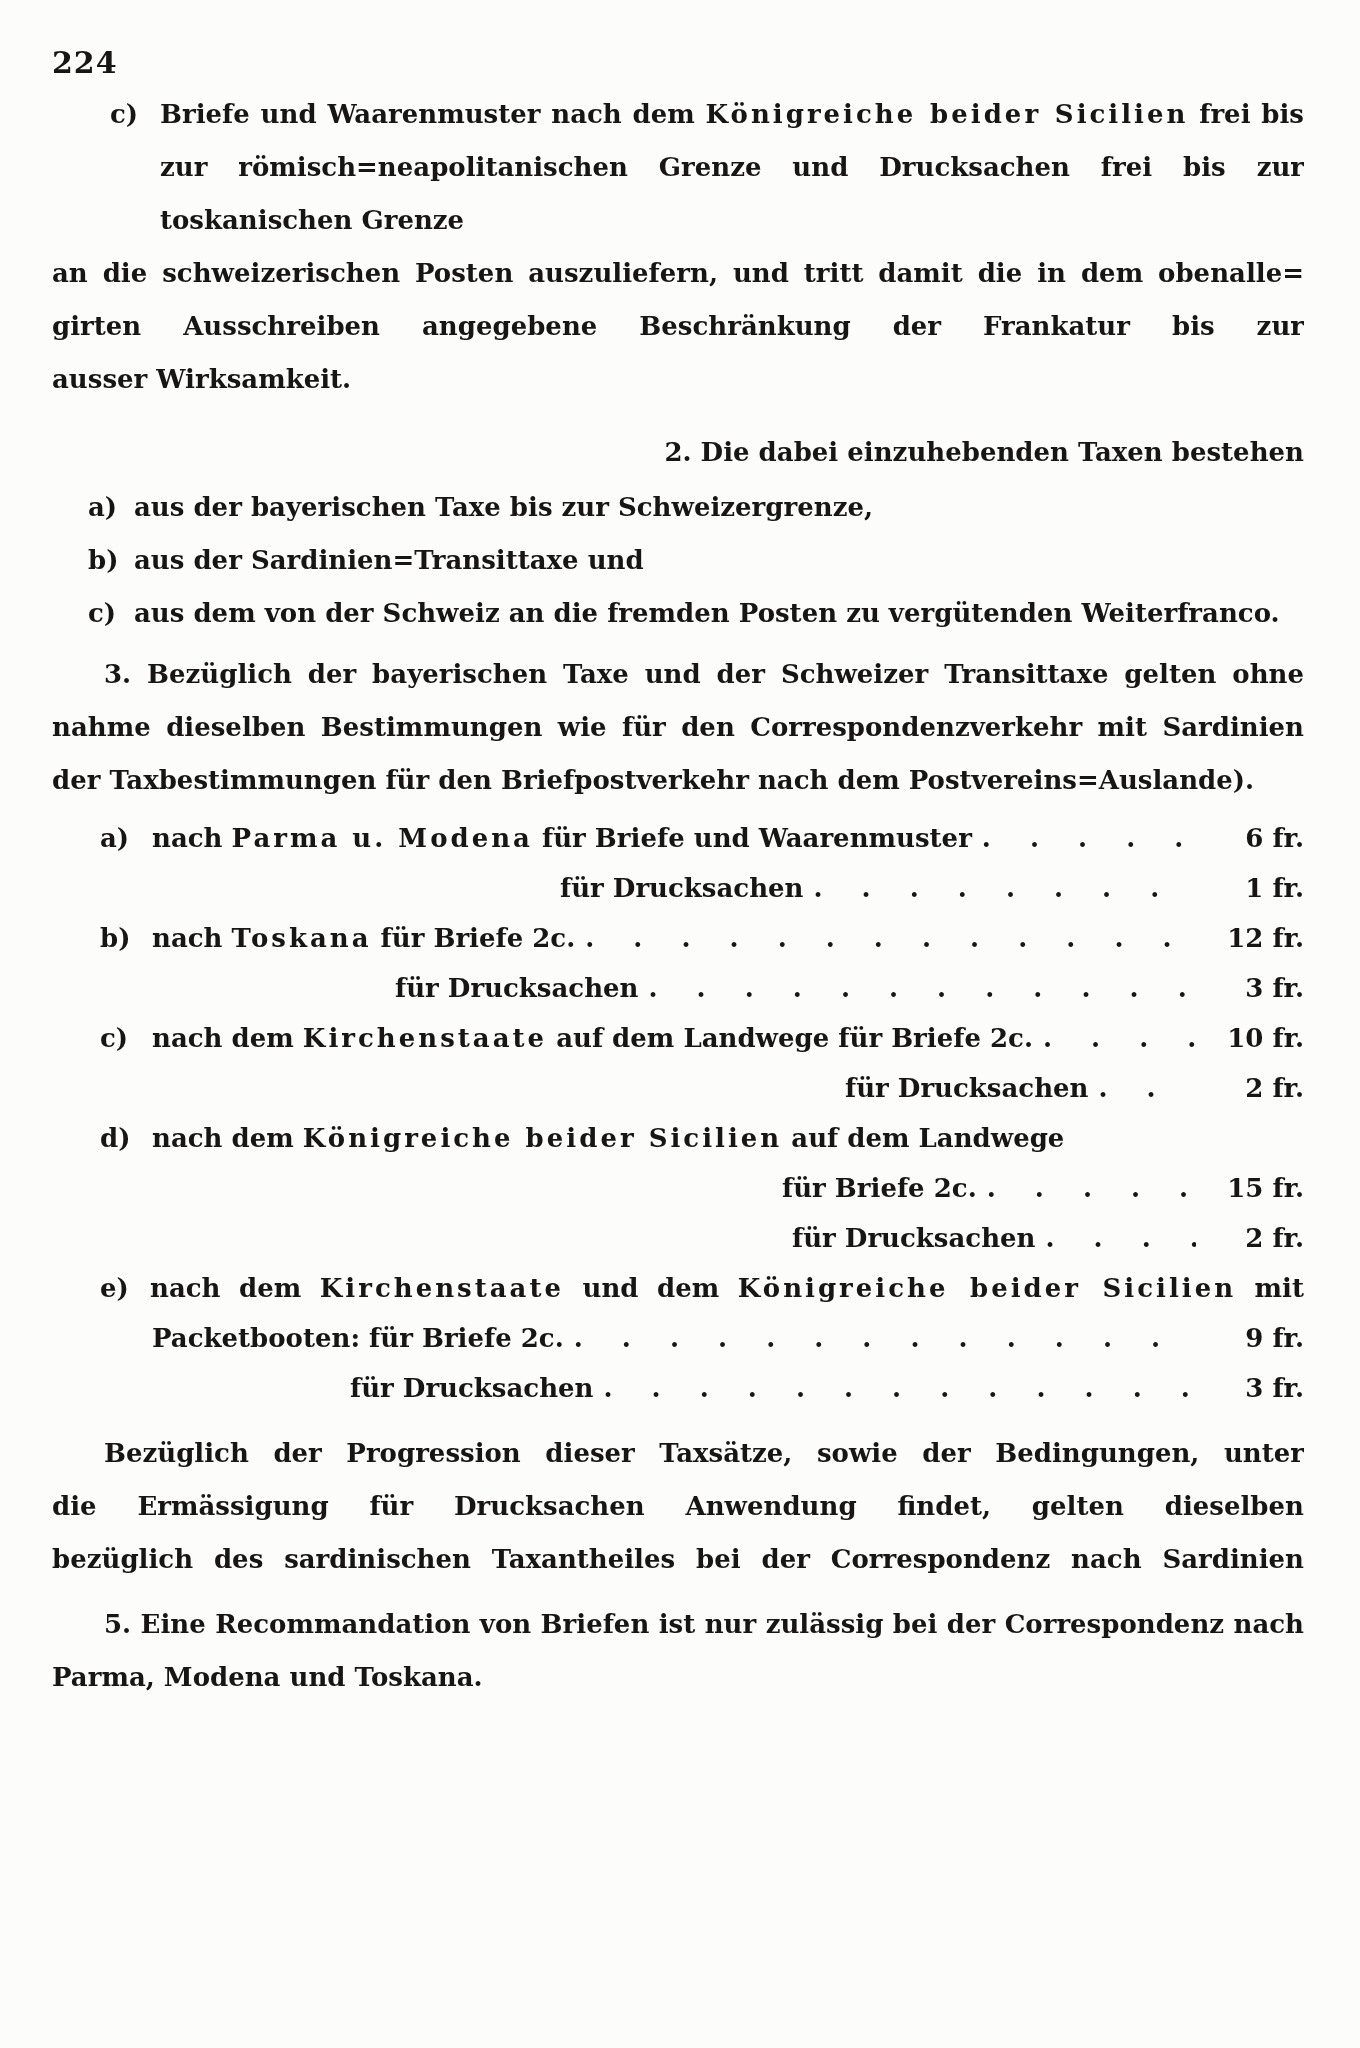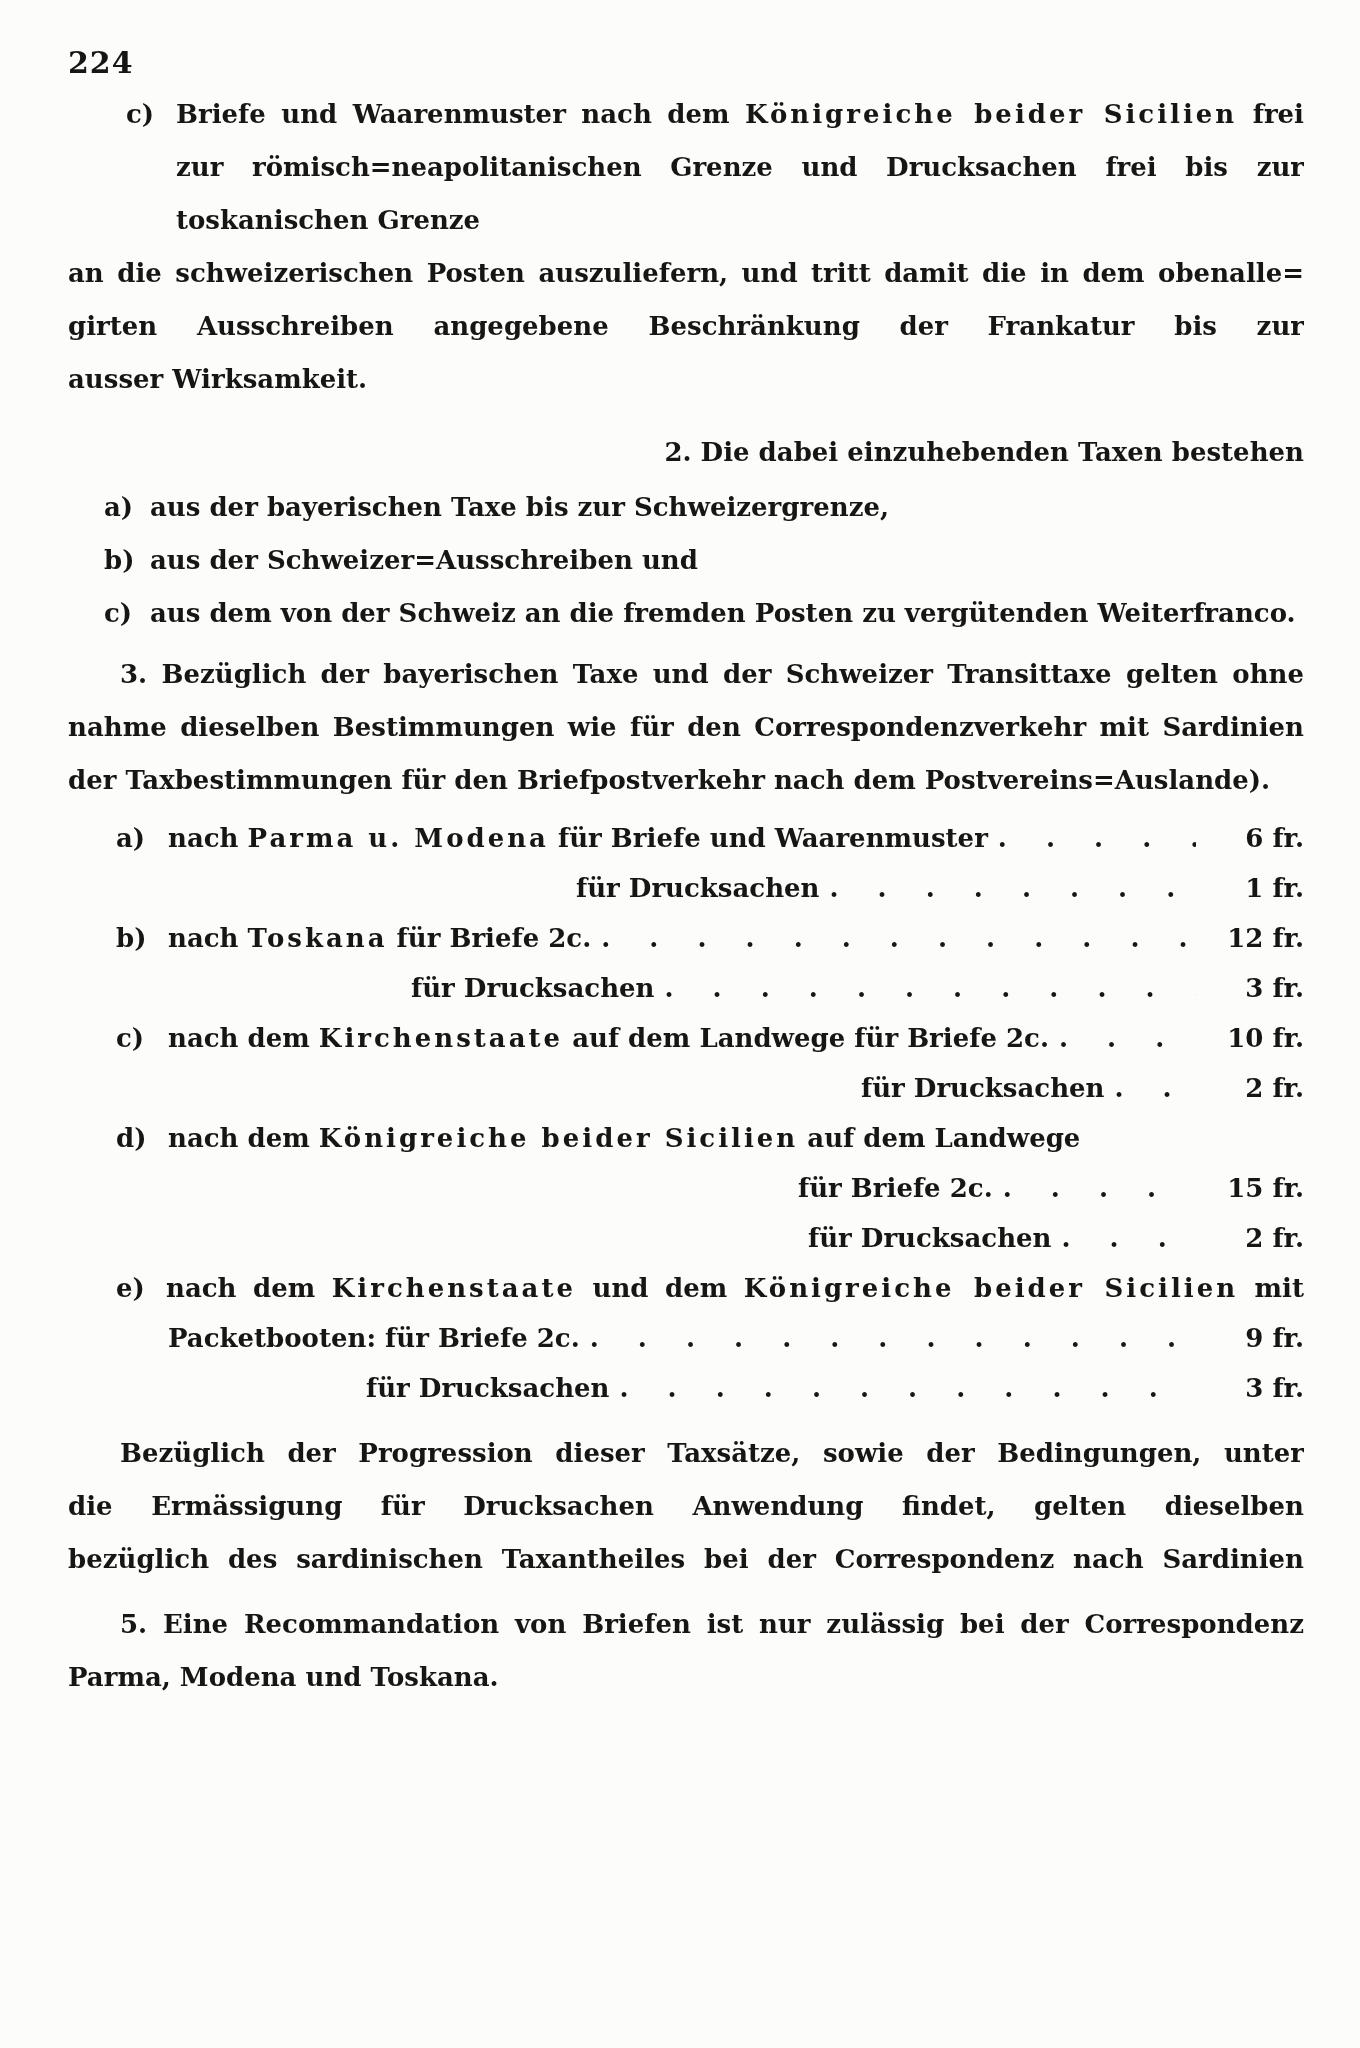--- a/index.html
+++ b/index.html
@@ -4,21 +4,21 @@
 <style>
   html,body{margin:0;padding:0;background:#e8e8e4;}
   .page{
     position:relative;
     width:1360px;height:2048px;
     background:#fcfcfa;
     color:#171615;
     font-family:"DejaVu Serif","Liberation Serif",serif;
     font-weight:700;
     box-sizing:border-box;
-    padding:44px 56px 0 68px;
+    padding:44px 56px 0 52px;
     overflow:hidden;
   }
   .pagenum{font-size:30px;line-height:38px;margin-bottom:6px;letter-spacing:1px;}
   .ln{font-size:26px;line-height:53px;height:53px;white-space:nowrap;}
   .jl{text-align:justify;white-space:normal;overflow:hidden;}
   .jl::after{content:"";display:inline-block;width:100%;height:0;}
   .sp{letter-spacing:3px;}
   .hang{position:relative;padding-left:50px;}
   .hang .lbl{position:absolute;left:0;top:0;}
   .itemc{margin-top:6px;margin-left:58px;}
@@ -64,21 +64,21 @@
     <div class="ln">ausser Wirksamkeit.</div>
   </div>
 
   <div class="ln h2x">2. Die dabei einzuhebenden Taxen bestehen</div>
 
   <div class="dlist">
     <div class="ln">
       <span class="lblb">a)</span><span>aus der bayerischen Taxe bis zur Schweizergrenze,</span>
     </div>
     <div class="ln">
-      <span class="lblb">b)</span><span>aus der Schweizer=Ausschreiben und</span>
+      <span class="lblb">b)</span><span>aus der Sardinien=Transittaxe und</span>
     </div>
     <div class="ln">
       <span class="lblb">c)</span><span>aus dem von der Schweiz an die fremden Posten zu vergütenden Weiterfranco.</span>
     </div>
   </div>
 
   <div class="sec3">
     <div class="ln jl ind1">3. Bezüglich der bayerischen Taxe und der Schweizer Transittaxe gelten ohne Aus=</div>
     <div class="ln jl">nahme dieselben Bestimmungen wie für den Correspondenzverkehr mit Sardinien bei der</div>
     <div class="ln">der Taxbestimmungen für den Briefpostverkehr nach dem Postvereins=Auslande).</div>

